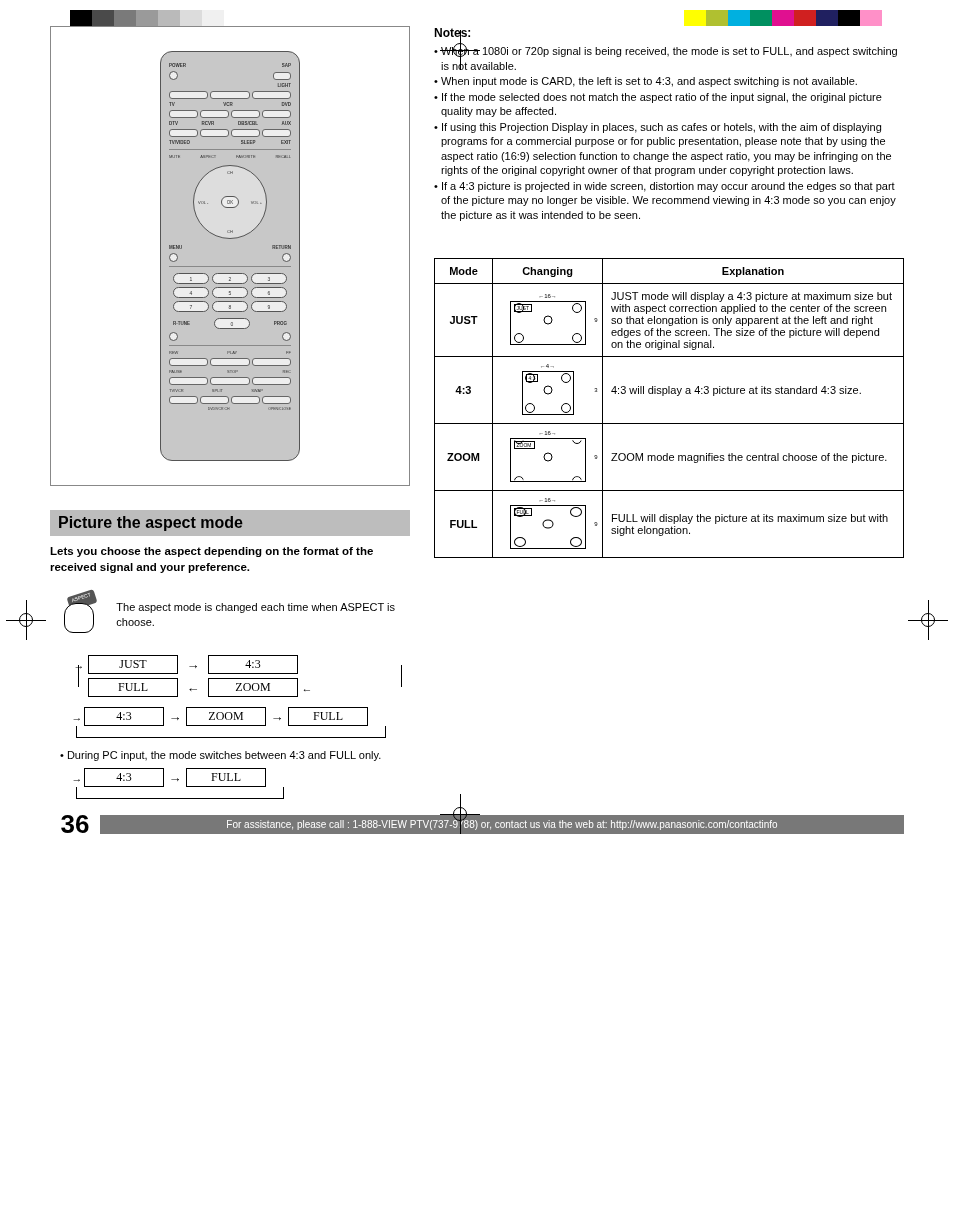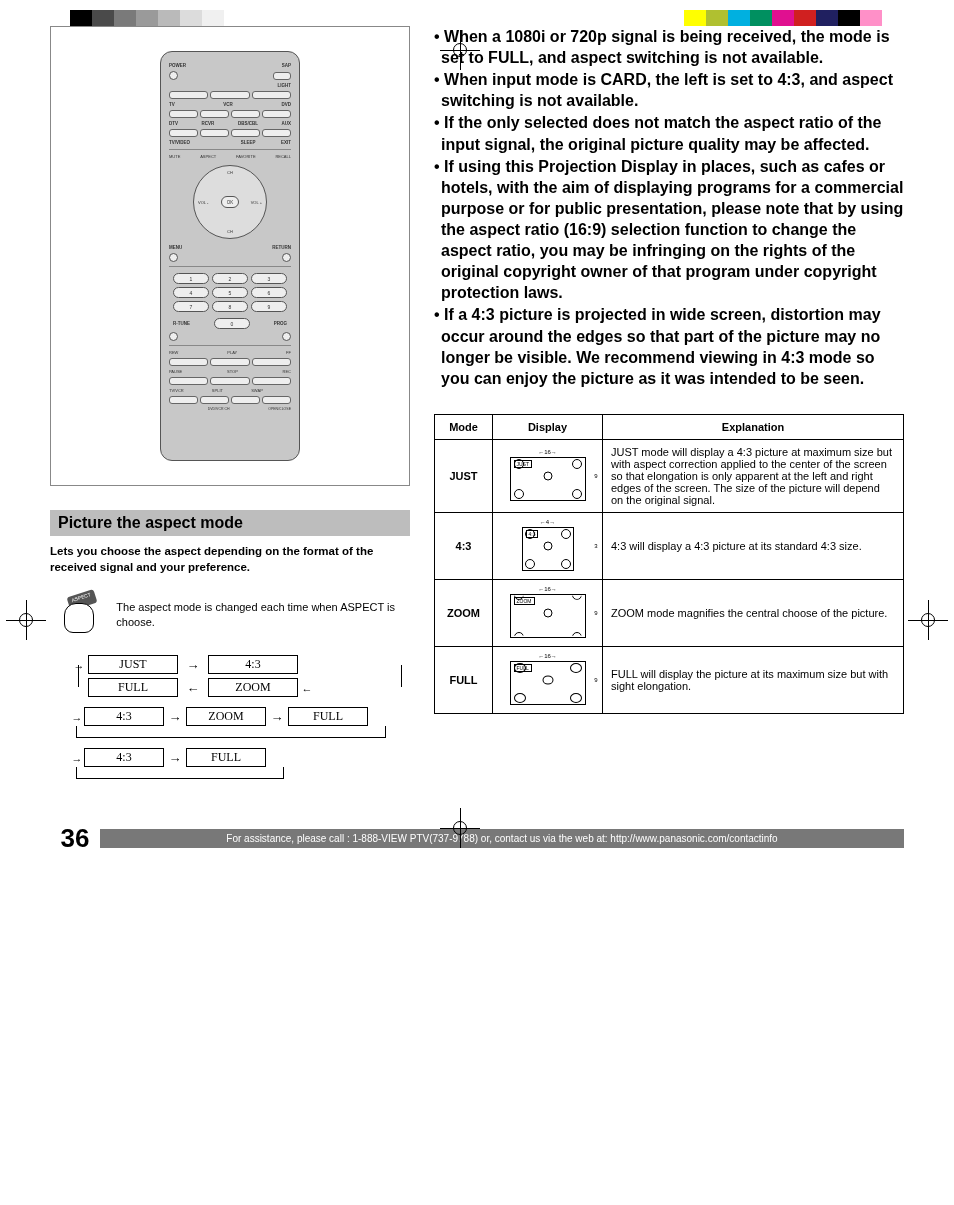--- a/index.html
+++ b/index.html
@@ -33,36 +33,36 @@
   .hand-icon .btn { position: absolute; top: 0; left: 8px; width: 28px; height: 14px; background: #555; color: #fff; font-size: 5px; text-align: center; line-height: 8px; transform: rotate(-18deg); border-radius: 3px; }
   .hand-icon .hand { position: absolute; top: 10px; left: 4px; width: 30px; height: 30px; border: 1px solid #000; border-radius: 40% 40% 30% 30%; background: #fff; }
   .flow-wrap { margin-left: 20px; }
   .flow { position: relative; margin: 6px 0 10px 0; }
   .flow .box { display: inline-block; border: 1px solid #000; padding: 1px 0; width: 90px; text-align: center; font-family: "Times New Roman", serif; font-size: 12px; background: #fff; }
   .flow .arr { display: inline-block; width: 30px; text-align: center; font-size: 13px; vertical-align: middle; }
   .flow-line1 { display: flex; align-items: center; }
   .flow-loop { border-left: 1px solid #000; border-right: 1px solid #000; border-bottom: 1px solid #000; height: 12px; margin: 0 6px; }
   .bullet-note { font-size: 11px; margin: 6px 0 4px 10px; line-height: 1.3; }
   .notes-h { font-weight: bold; font-size: 12px; margin-bottom: 4px; }
-  .notes-list { font-size: 16px; line-height: 1.32; font-weight: bold; }
+  .notes-list { font-size: 11px; line-height: 1.32; }
   .notes-list li { list-style: none; text-indent: -7px; padding-left: 7px; margin-bottom: 1px; }
   .notes-list li::before { content: "• "; }
-  table.mode-table { border-collapse: collapse; width: 100%; margin-top: 25px; font-size: 11px; }
+  table.mode-table { border-collapse: collapse; width: 100%; margin-top: 36px; font-size: 11px; }
   table.mode-table th, table.mode-table td { border: 1px solid #000; padding: 6px 8px; vertical-align: middle; }
   table.mode-table th { text-align: center; font-weight: bold; }
   table.mode-table td.mode { font-weight: bold; text-align: center; width: 58px; }
   table.mode-table td.pic { width: 110px; text-align: center; }
   .pic-fig { position: relative; width: 80px; height: 54px; margin: 0 auto; }
   .pic-fig .screen { position: absolute; border: 1px solid #000; }
   .pic-fig .corner { position: absolute; width: 10px; height: 10px; border: 1px solid #000; border-radius: 50%; }
   .pic-fig .center { position: absolute; width: 9px; height: 9px; border: 1px solid #000; border-radius: 50%; left: 50%; top: 50%; transform: translate(-50%,-50%); }
   .pic-fig .tag { position: absolute; border: 1px solid #000; font-size: 5px; padding: 0 2px; background: #fff; top: 11px; left: 6px; }
   .pic-fig .dim-h { position: absolute; top: 0; font-size: 6px; left: 0; right: 0; text-align: center; }
   .pic-fig .dim-v { position: absolute; right: -10px; top: 50%; font-size: 6px; transform: translateY(-50%); }
-  .footer { display: flex; align-items: center; margin-top: 34px; }
+  .footer { display: flex; align-items: center; }
   .page-num { font-size: 26px; font-weight: bold; width: 50px; text-align: center; }
   .footer-bar { flex: 1; background: #787878; color: #fff; font-size: 10px; text-align: center; padding: 4px 6px; }
 </style>
 </head>
 <body>
 
 <div class="colorbar">
   <div style="width:70px;background:#fff"></div>
   <div style="width:22px;background:#000"></div>
   <div style="width:22px;background:#4a4a4a"></div>
@@ -275,48 +275,50 @@
             <span class="box" style="width:80px">4:3</span>
             <span class="arr" style="width:22px">→</span>
             <span class="box" style="width:80px">ZOOM</span>
             <span class="arr" style="width:22px">→</span>
             <span class="box" style="width:80px">FULL</span>
           </div>
           <div class="flow-loop" style="width:310px"></div>
         </div>
       </div>
 
+      <div class="bullet-note">• During PC input, the mode switches between 4:3 and FULL only.</div>
 
       <div class="flow-wrap">
         <div class="flow">
           <div class="flow-line1">
             <span style="width:14px;text-align:center">→</span>
             <span class="box" style="width:80px">4:3</span>
             <span class="arr" style="width:22px">→</span>
             <span class="box" style="width:80px">FULL</span>
           </div>
           <div class="flow-loop" style="width:208px"></div>
         </div>
       </div>
     </div>
 
     <div class="right-col">
+      <div class="notes-h">Notes:</div>
       <ul class="notes-list">
         <li>When a 1080i or 720p signal is being received, the mode is set to FULL, and aspect switching is not available.</li>
         <li>When input mode is CARD, the left is set to 4:3, and aspect switching is not available.</li>
-        <li>If the only selected does not match the aspect ratio of the input signal, the original picture quality may be affected.</li>
+        <li>If the mode selected does not match the aspect ratio of the input signal, the original picture quality may be affected.</li>
         <li>If using this Projection Display in places, such as cafes or hotels, with the aim of displaying programs for a commercial purpose or for public presentation, please note that by using the aspect ratio (16:9) selection function to change the aspect ratio, you may be infringing on the rights of the original copyright owner of that program under copyright protection laws.</li>
         <li>If a 4:3 picture is projected in wide screen, distortion may occur around the edges so that part of the picture may no longer be visible. We recommend viewing in 4:3 mode so you can enjoy the picture as it was intended to be seen.</li>
       </ul>
 
       <table class="mode-table">
         <tbody>
             <tr>
           <th>Mode</th>
-          <th>Display</th>
+          <th>Changing</th>
           <th>Explanation</th>
         </tr>
         <tr>
           <td class="mode">JUST</td>
           <td class="pic">
             <div class="pic-fig">
               <div class="dim-h">←<span>16</span>→</div>
               <div class="screen" style="left:2px;top:8px;right:2px;bottom:2px"></div>
               <span class="tag">JUST</span>
               <span class="corner" style="left:6px;top:10px"></span>

